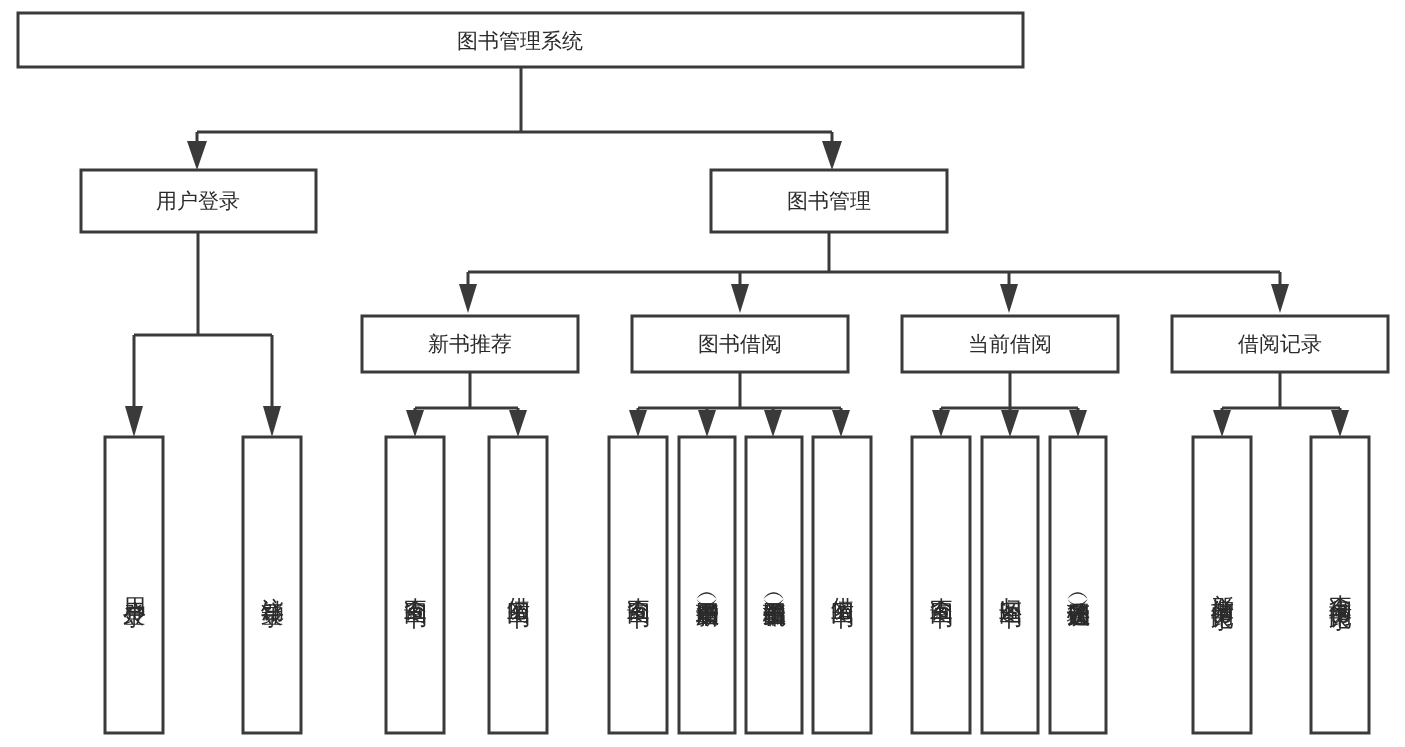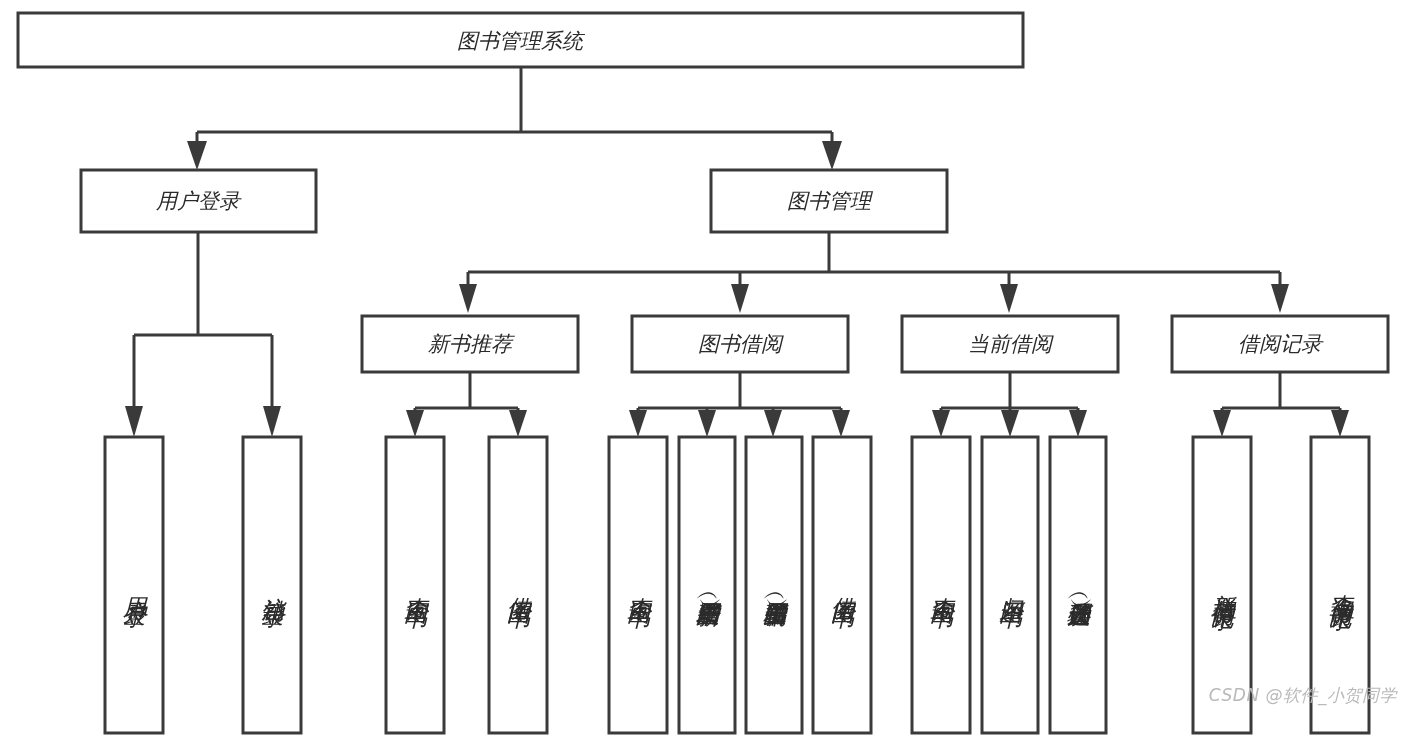--- a/index.html
+++ b/index.html
@@ -12,21 +12,20 @@
     width: 1405px;
     height: 747px;
     font-family: "DejaVu Sans", "Liberation Sans", sans-serif;
     overflow: hidden;
   }
   #diagram-root {
     position: relative;
     width: 1405px;
     height: 713px;
     background: #ffffff;
-    font-style: italic;
   }
   svg.diagram {
     position: absolute;
     left: 0;
     top: 0;
     width: 1405px;
     height: 747px;
   }
   .node-box {
     fill: #ffffff;
@@ -257,15 +256,14 @@
     <span class="leaf-label tight">确认归还（管理员）</span>
   </div>
 
   <div class="leaf-label-wrap" style="left:1193px; top:437px; width:58px; height:296px;">
     <span class="leaf-label">新增借阅记录</span>
   </div>
   <div class="leaf-label-wrap" style="left:1311px; top:437px; width:58px; height:296px;">
     <span class="leaf-label">查询借阅记录</span>
   </div>
 
-  <div class="watermark">CSDN @软件_小贺同学</div>
 
 </div>
 
 </body></html>

